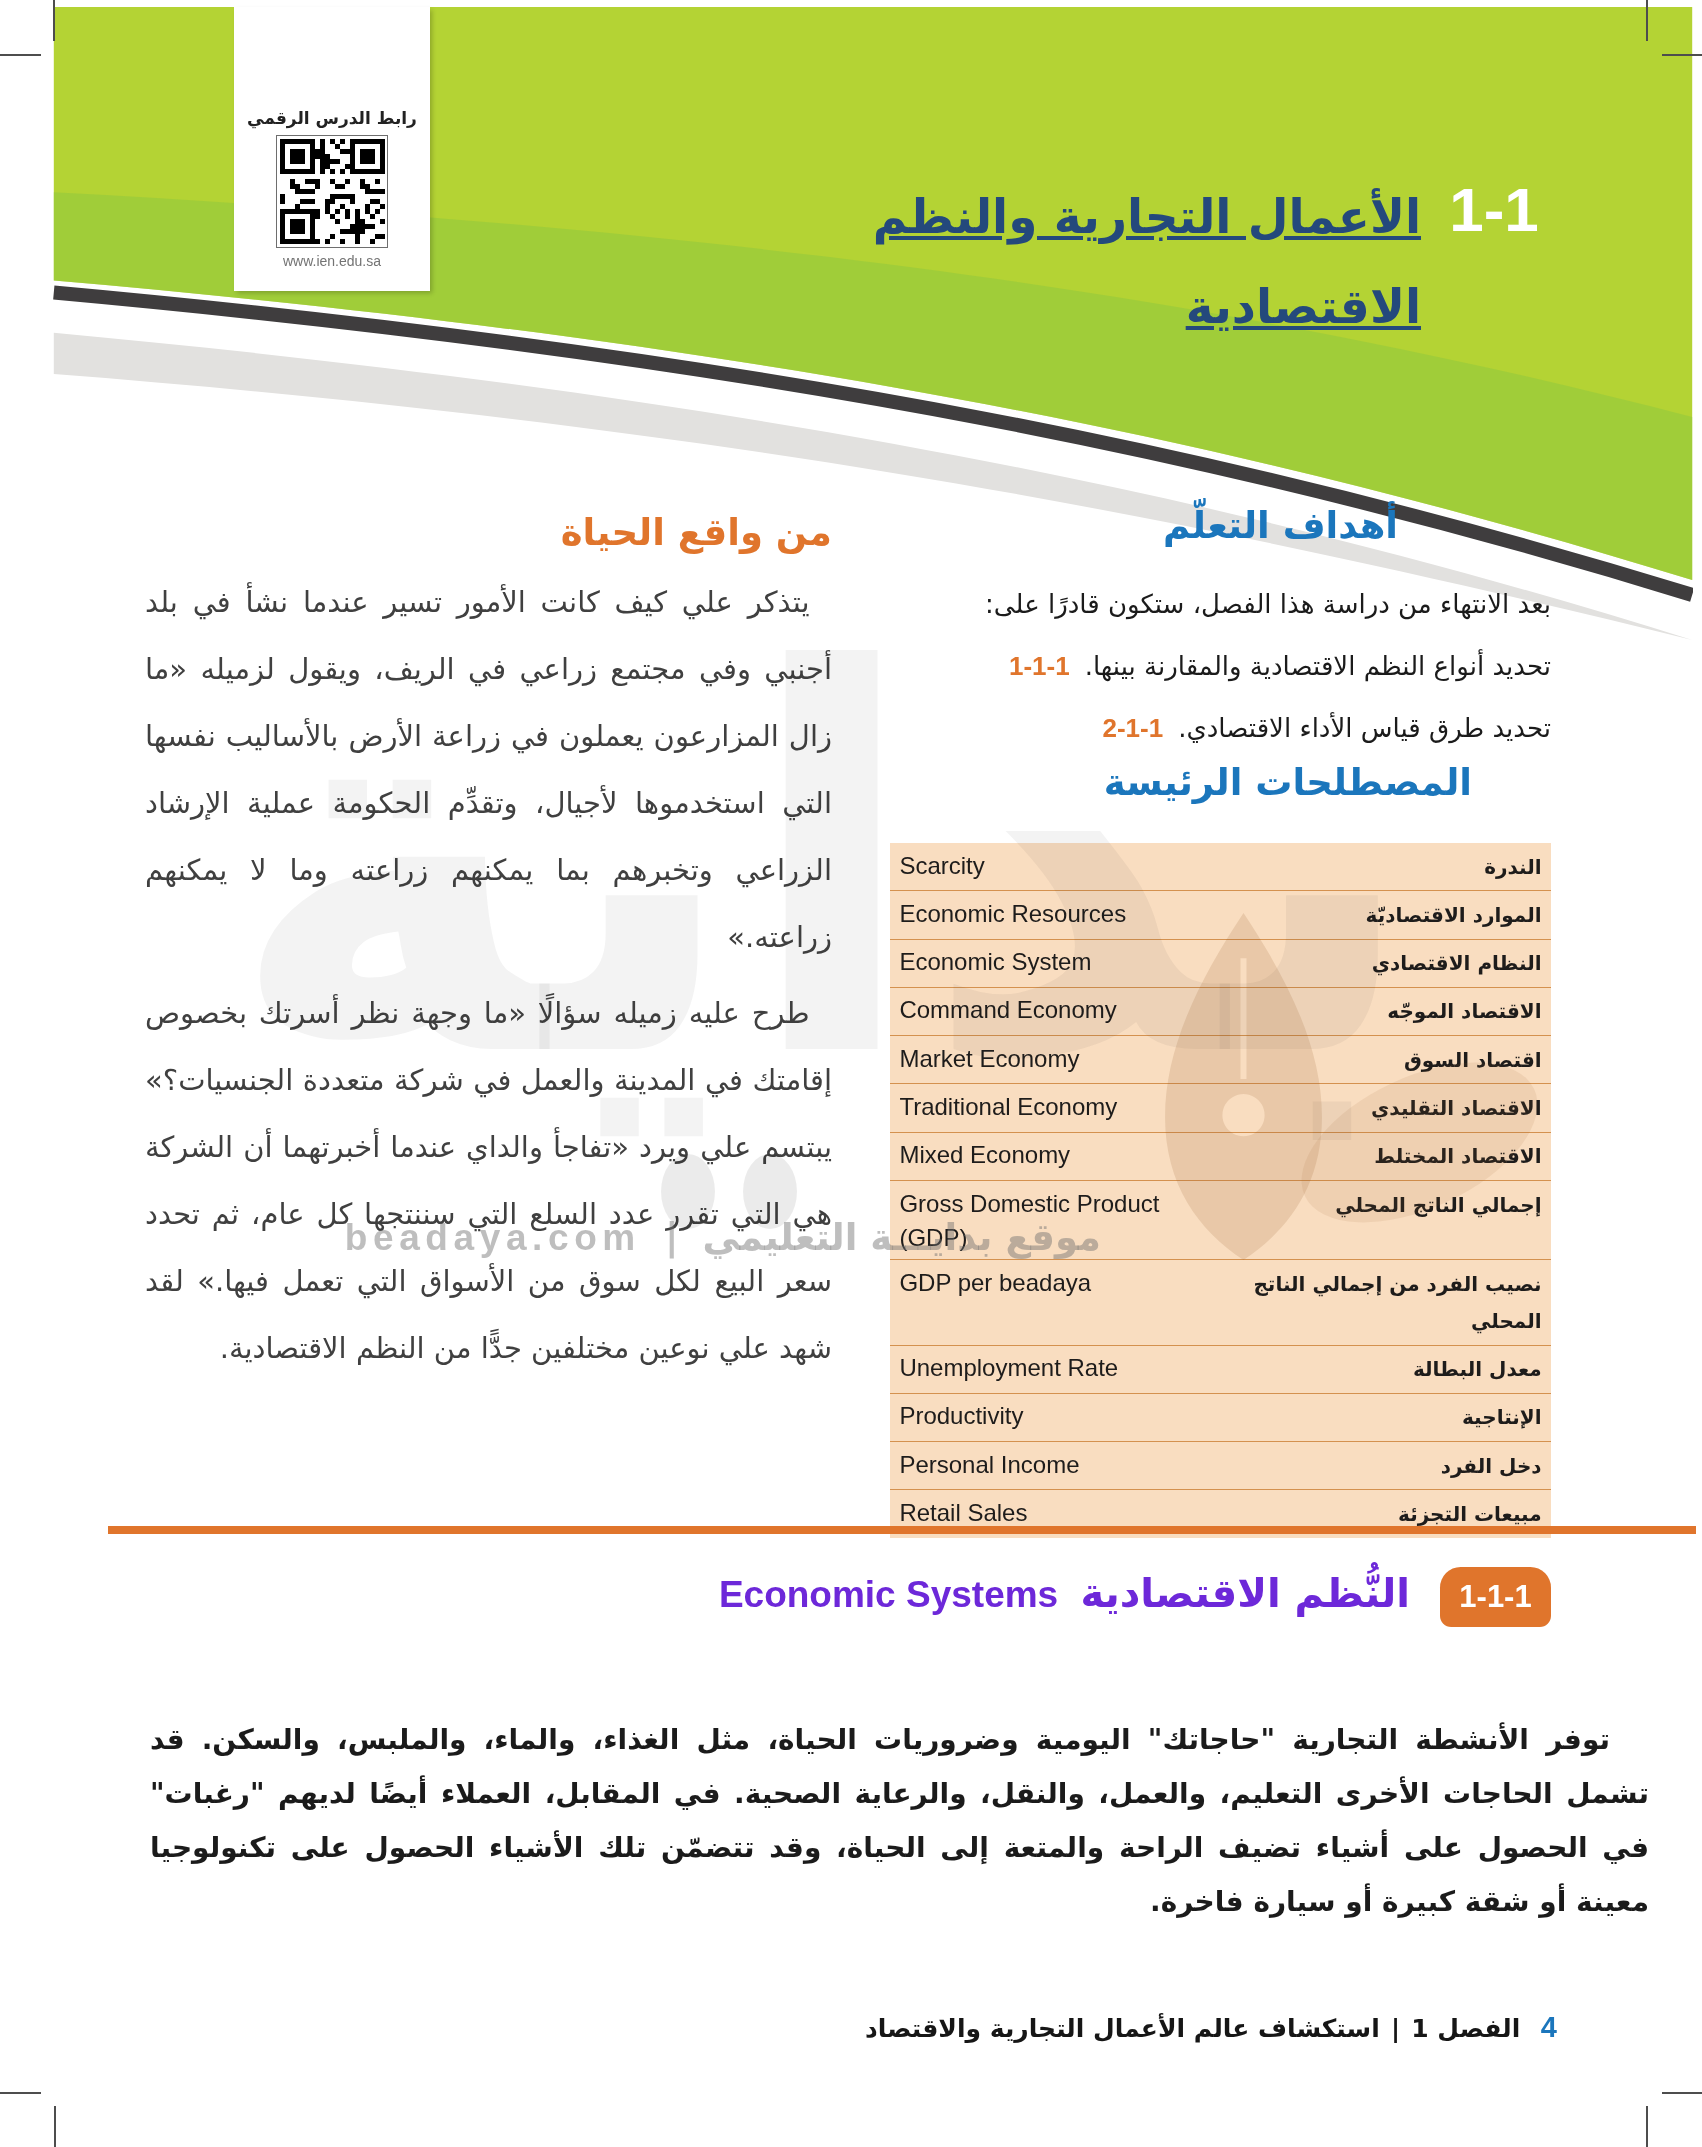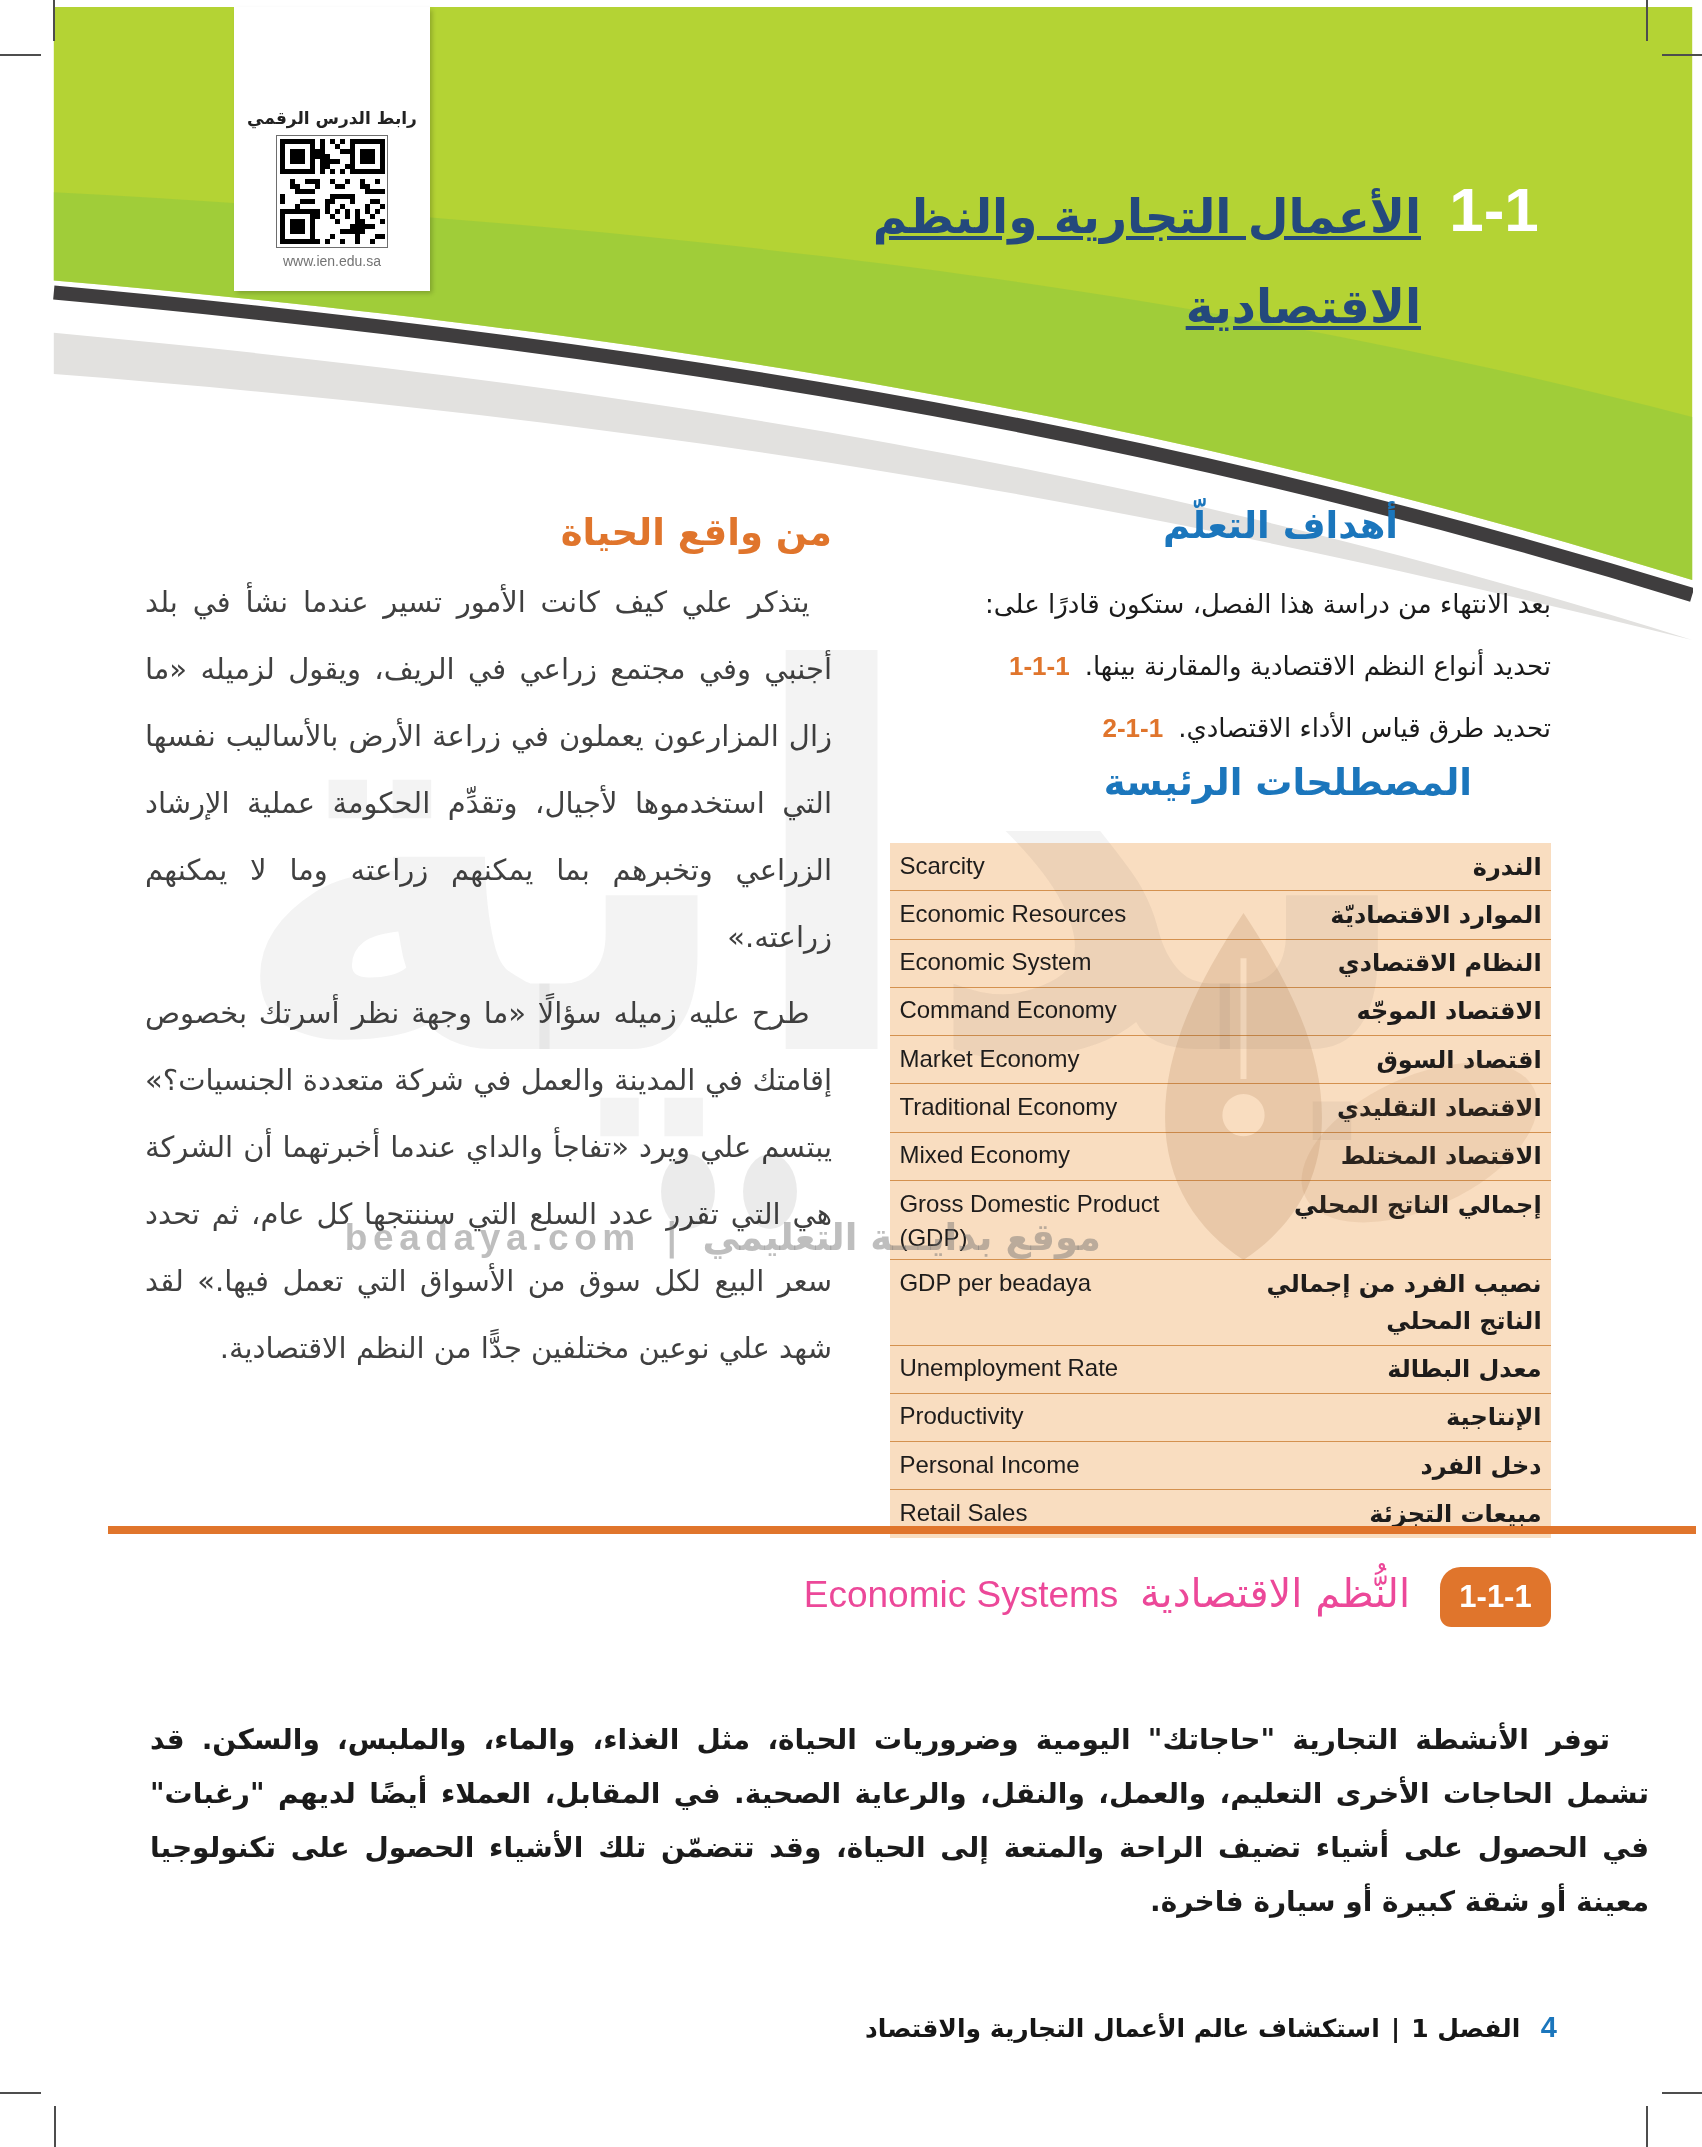--- a/index.html
+++ b/index.html
@@ -44,40 +44,40 @@
     font-size:37px;font-weight:bold;color:#1b76bc;
   }
   .terms-table{
     position:absolute;left:890px;top:843px;width:661px;z-index:3;
     background:#f9ddc0;
   }
   .term-row{display:flex;justify-content:space-between;align-items:flex-start;direction:ltr;padding:5.6px 9.4px 4.7px 9.4px;}
   .term-row + .term-row{border-top:1.9px solid #d4914f;}
   .term-en{font-size:24px;color:#1e1c1b;text-align:left;max-width:47%;line-height:34px;
     font-family:"Liberation Sans","DejaVu Sans",sans-serif;}
-  .term-ar{font-size:24px;font-weight:bold;color:#1e1c1b;direction:rtl;text-align:right;max-width:52%;line-height:37px;}
+  .term-ar{font-size:20px;font-weight:bold;color:#1e1c1b;direction:rtl;text-align:right;max-width:52%;line-height:37px;}
   
   .real-life{position:absolute;left:145px;top:511px;width:687px;z-index:3;}
   .real-life-heading{font-size:37px;font-weight:bold;color:#e0752c;text-align:right;margin-bottom:15px;}
   .real-life p{
     margin:0 0 9.4px 0;font-size:29px;color:#404040;line-height:67px;
     text-align:justify;text-indent:22.5px;
   }
   
   .section-rule{position:absolute;left:108px;top:1526px;width:1588px;height:8.4px;background:#e0752c;z-index:3;}
   .section-badge{
     position:absolute;left:1440px;top:1567px;width:111px;height:60px;z-index:3;
     background:#e0752c;border-radius:20.6px 20.6px 11.2px 11.2px;
     display:flex;align-items:center;justify-content:center;
     color:#ffffff;font-weight:bold;font-size:31px;direction:ltr;
     font-family:"Liberation Sans","DejaVu Sans",sans-serif;
   }
   .section-heading{
     position:absolute;right:292px;top:1570px;z-index:3;direction:rtl;
-    color:#ec4899;font-weight:normal;white-space:nowrap;
+    color:#6d28d9;font-weight:bold;white-space:nowrap;
   }
   .section-title-ar{font-size:40px;}
   .section-title-en{font-size:37px;margin-right:17px;font-family:"Liberation Sans","DejaVu Sans",sans-serif;}
   .section-body{
     position:absolute;left:150px;top:1713px;width:1499px;z-index:3;
     font-size:28px;font-weight:bold;color:#1b1b1b;line-height:54px;
     text-align:justify;text-indent:39px;
   }
   
   .footer{

